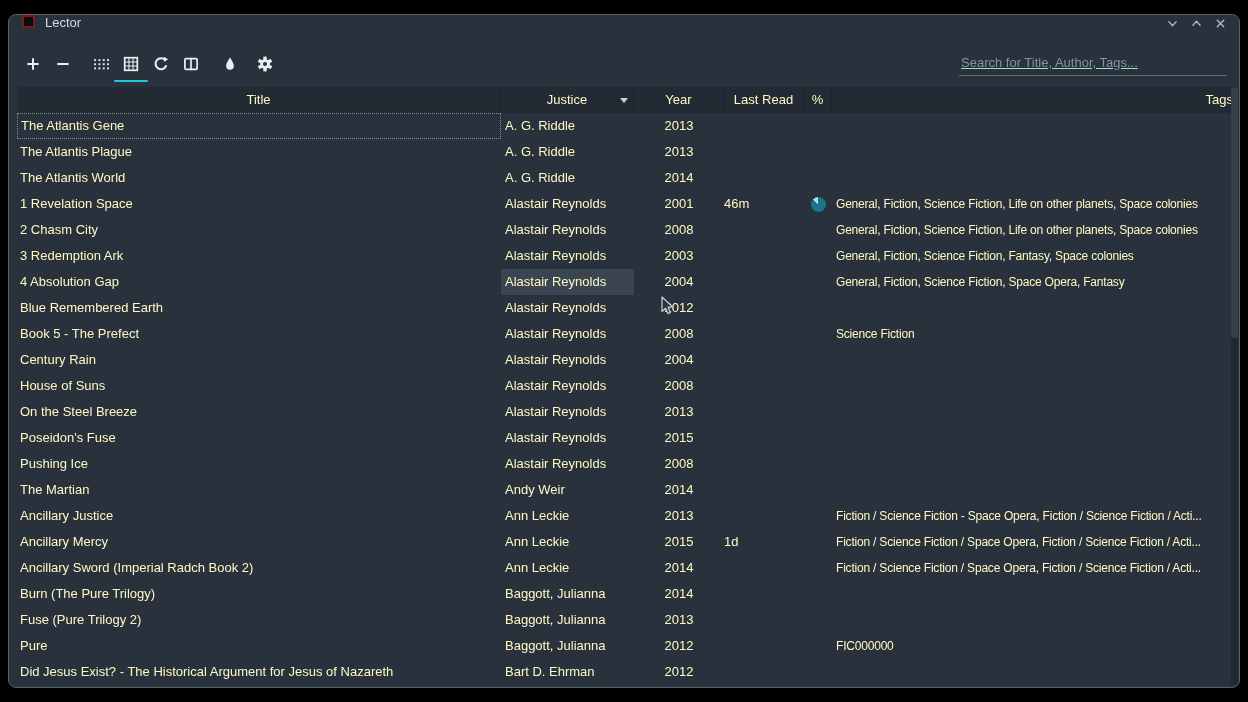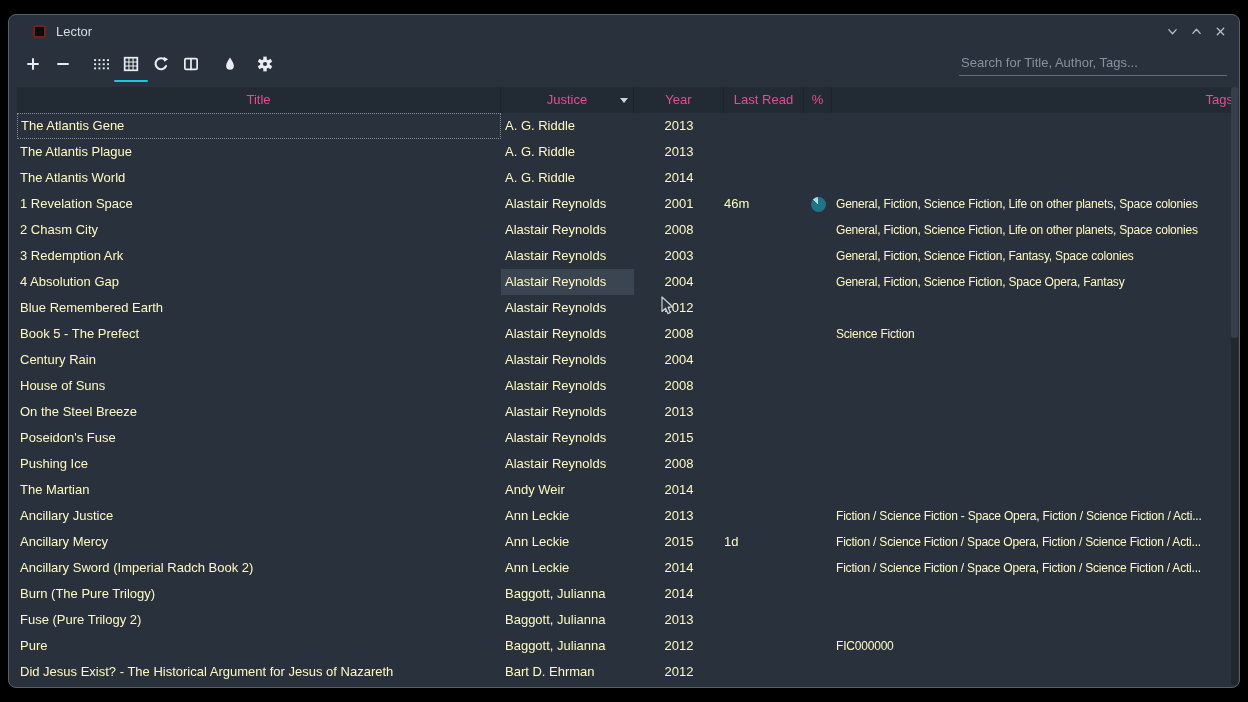--- a/index.html
+++ b/index.html
@@ -11,21 +11,21 @@
     overflow:hidden;
   }
   .window {
     position:absolute; left:8px; top:14px; width:1232px; height:674px;
     background:#29323c;
     border:1px solid #595f66;
     border-radius:8px;
     overflow:hidden;
   }
   
-  .titlebar { height:32px; display:flex; align-items:center; padding:0 10px 0 24px; }
+  .titlebar { height:32px; display:flex; padding:0 10px 0 13px; }
   .app-icon {
     width:13px; height:13px; background:#0b0b0b;
     border:2px solid #7c1b1b; border-radius:2px; margin-right:10px; flex:0 0 auto;
   }
   .window-title { font-size:13px; color:#d6dce2; }
   .win-controls { margin-left:auto; display:flex; gap:7px; }
   .win-btn { width:17px; height:17px; display:flex; align-items:center; justify-content:center; cursor:default; }
   .win-btn svg { stroke:#b5bbc1; stroke-width:1.5; fill:none; stroke-linecap:round; stroke-linejoin:round; }
   
   .toolbar { height:34px; display:flex; align-items:center; padding:0 12px; position:relative; }
@@ -38,26 +38,27 @@
   .tool-btn.active::after {
     content:""; position:absolute; left:-5px; right:-5px; bottom:-6px; height:2px;
     background:var(--accent,#1ec8d8); border-radius:1px;
   }
   .search-input {
     margin-left:auto; width:268px;
     background:transparent; border:none; outline:none;
     border-bottom:1px solid #626d7a;
     color:#86efac; font-size:13px; font-family:inherit;
     padding:3px 2px 5px 2px;
+    text-decoration:underline;
   }
   .search-input::placeholder { color:#87929e; }
   
   .thead {
     position:absolute; left:8px; top:72px; width:1216px; height:26px;
-    background:#222b34; display:flex; color:#ec4899; font-size:13px;
+    background:#222b34; display:flex; color:#fef9c3; font-size:13px;
   }
   .th { line-height:26px; text-align:center; border-right:1px solid #1b232b; position:relative; flex-shrink:0; }
   .th:last-child { border-right:none; }
   .sort-caret {
     position:absolute; right:5px; top:11px; width:0; height:0;
     border-left:4px solid transparent; border-right:4px solid transparent;
     border-top:5px solid #ccd3db;
   }
   .w-title { width:484px; } .w-author { width:133px; } .w-year { width:90px; }
   .w-last  { width:80px; }  .w-pct { width:28px; }

